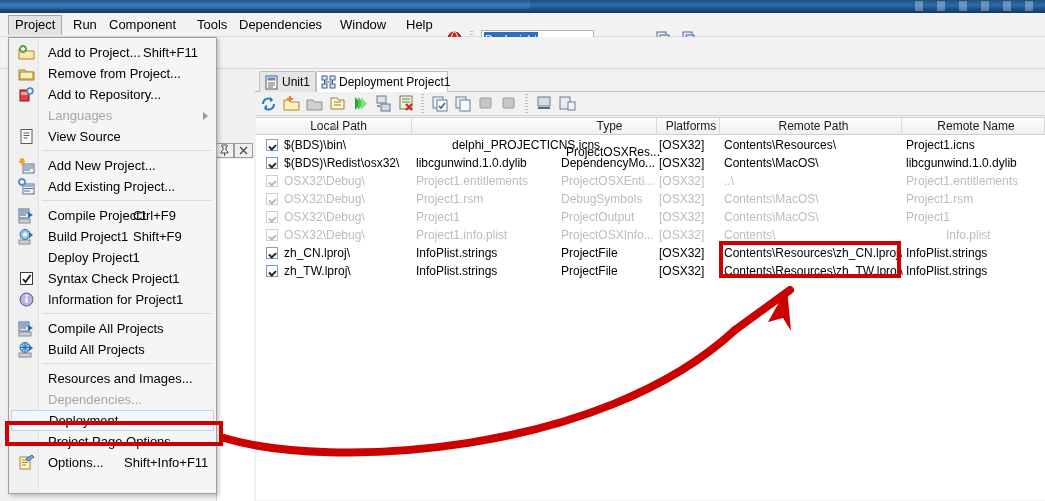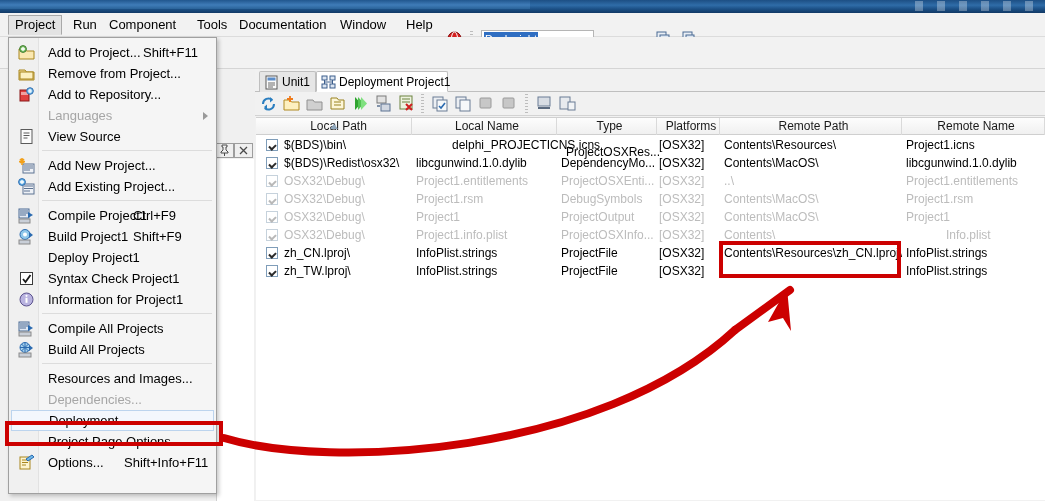--- a/index.html
+++ b/index.html
@@ -238,21 +238,21 @@
     <svg width="17" height="17" viewBox="0 0 17 17">
       <rect x="2" y="2" width="9" height="7" fill="#e9eef5" stroke="#4a6a93"></rect>
       <rect x="5" y="5" width="8" height="7" fill="#dbe5f1" stroke="#4a6a93"></rect>
       <path d="M10 10l5 3-5 3z" fill="#2fa32f"></path>
     </svg>
   </div>
 <div class="menu-top open" style="left: 8px;">Project</div>
     <div class="menu-top" style="left: 66px;">Run</div>
     <div class="menu-top" style="left: 102px;">Component</div>
     <div class="menu-top" style="left: 190px;">Tools</div>
-    <div class="menu-top" style="left: 232px;">Documentation</div>
+    <div class="menu-top" style="left: 232px;">Dependencies</div>
     <div class="menu-top" style="left: 333px;">Window</div>
     <div class="menu-top" style="left: 399px;">Help</div>
   </div>
 
 <div id="toolbar2">
   <div class="grip" style="left:4px;top:42px;height:22px;"></div>
   <div class="tb-icon" style="left:222px;top:45px;">
     <svg width="18" height="18" viewBox="0 0 18 18">
       <circle cx="8" cy="12" r="4.5" fill="#2f6fbe" stroke="#1d4a85"></circle>
       <path d="M8 2v6M5.5 6.5L8 9l2.5-2.5" stroke="#d03030" stroke-width="1.6" fill="none"></path>
@@ -586,21 +586,20 @@
     </div>
     <div id="config-combo">
       <span id="config-label">Debug configuration - OS X platform</span>
       <span class="combo-arrow"></span>
     </div>
   </div>
 
   <div id="grid">
     <div id="grid-head">
         <div class="gh" style="left: 4px; width: 152px;"><span>Local Path</span><span class="sort-asc" style="left: 70px;"></span></div>
-        <div class="gh" style="left: 156px; width: 145px;"><span>Local Name</span></div>
         <div class="gh" style="left: 301px; width: 100px;"><span>Type</span></div>
         <div class="gh" style="left: 401px; width: 63px;"><span>Platforms</span></div>
         <div class="gh" style="left: 464px; width: 182px;"><span>Remote Path</span></div>
         <div class="gh" style="left: 646px; width: 143px;"><span>Remote Name</span></div>
       </div>
 
   <div class="grow" style="top: 18px;">
         <span class="chk"></span>
         <span class="cell" style="left: 28px;">$(BDS)\bin\</span>
         <span class="cell" style="left: 160px; margin-left: 36px;">delphi_PROJECTICNS.icns</span>
@@ -662,20 +661,21 @@
         <span class="cell" style="left: 403px;">[OSX32]</span>
         <span class="cell" style="left: 468px;">Contents\Resources\zh_CN.lproj\</span>
         <span class="cell" style="left: 650px;">InfoPlist.strings</span>
       </div>
       <div class="grow" style="top: 144px;">
         <span class="chk"></span>
         <span class="cell" style="left: 28px;">zh_TW.lproj\</span>
         <span class="cell" style="left: 160px;">InfoPlist.strings</span>
         <span class="cell" style="left: 305px;">ProjectFile</span>
         <span class="cell" style="left: 403px;">[OSX32]</span>
+        <span class="cell" style="left: 468px;">Contents\Resources\zh_TW.lproj\</span>
         <span class="cell" style="left: 650px;">InfoPlist.strings</span>
       </div>
     </div>
 </div>
 
 <div id="hl-remote"></div>
 <div id="hl-deploy"></div>
 <svg id="arrow-svg">
   <path d="M 224 438 C 330 470, 600 455, 735 330" stroke="#cc0000" stroke-width="8" fill="none" stroke-linecap="round"></path>
   <path d="M 787 288 L 768 322 L 783 318 L 791 331 Z" fill="#cc0000"></path>

